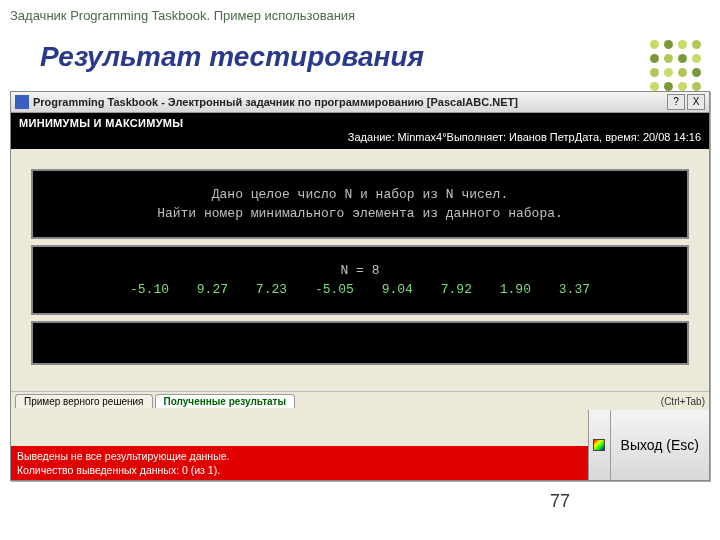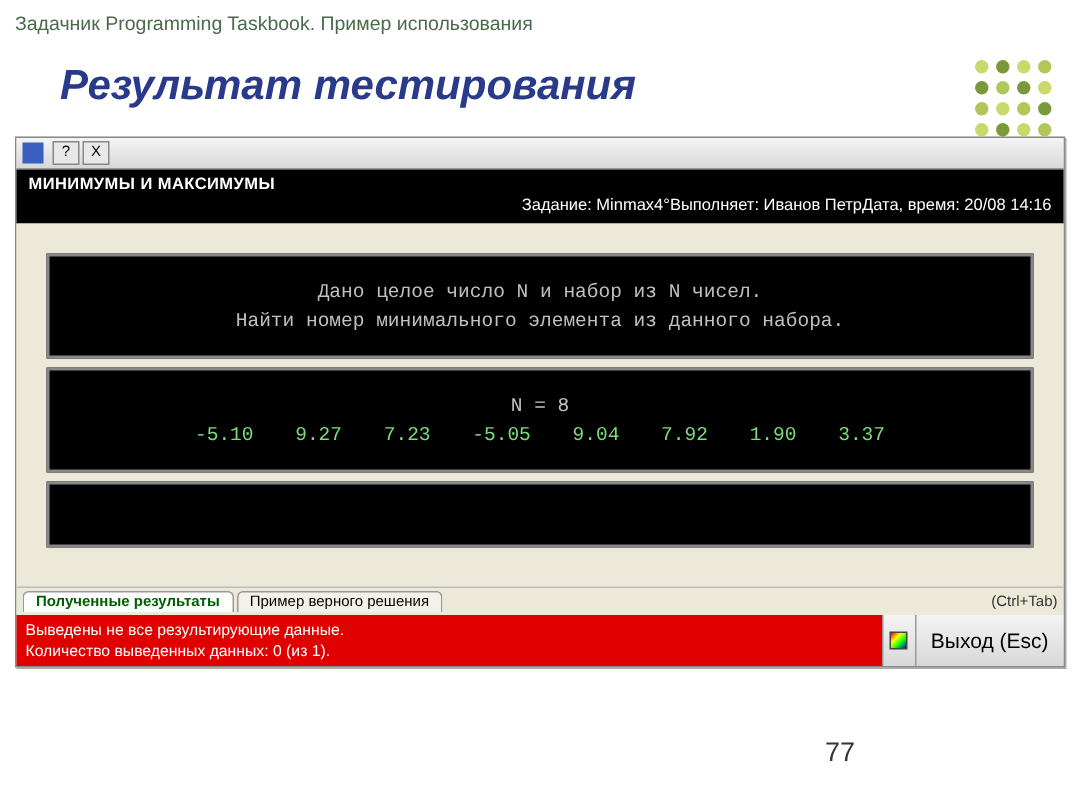--- a/index.html
+++ b/index.html
@@ -127,20 +127,21 @@
     color: #333;
   }
   .error-bar {
     background: #e00000;
     color: #fff;
     font-size: 10.5px;
     padding: 3px 6px;
     display: flex;
     flex-direction: column;
     line-height: 1.35;
+    margin-top: 36px;
   }
   .bottom-row {
     display: flex;
     align-items: stretch;
   }
   .error-text { flex: 1; }
   .color-btn {
     width: 22px;
     background: linear-gradient(#f4f4f4,#d8d8d8);
     border-left: 1px solid #999;
@@ -194,20 +195,21 @@
   <span class="d1"></span>
     <span class="d2"></span>
     <span class="d1"></span>
     <span class="d3"></span>
 </div>
 
 <div class="app-window">
 
   <div class="titlebar">
     <span class="titlebar-icon"></span>
+    <span class="titlebar-text">Programming Taskbook - Электронный задачник по программированию [PascalABC.NET]</span>
     <span class="titlebar-btn">?</span>
     <span class="titlebar-btn">X</span>
   </div>
 
   <div class="info-bar">
     <div class="info-top">МИНИМУМЫ И МАКСИМУМЫ</div>
     <div class="info-row">
       <span>Задание: Minmax4°</span>
       <span>Выполняет: Иванов Петр</span>
       <span>Дата, время: 20/08 14:16</span>
@@ -233,22 +235,22 @@
         <span>1.90</span>
         <span>3.37</span>
       </div>
     </div>
 
     <div class="console-panel empty-panel"></div>
 
   </div>
 
   <div class="tabs-row">
+    <div class="tab">Пример верного решения</div>
     <div class="tab active">Полученные результаты</div>
-    <div class="tab">Пример верного решения</div>
     <div class="tabs-right">(Ctrl+Tab)</div>
   </div>
 
   <div class="bottom-row">
     <div class="error-bar error-text">
       <span>Выведены не все результирующие данные.</span>
       <span>Количество выведенных данных: 0 (из 1).</span>
     </div>
     <div class="color-btn">
       <div class="color-swatch"></div>

